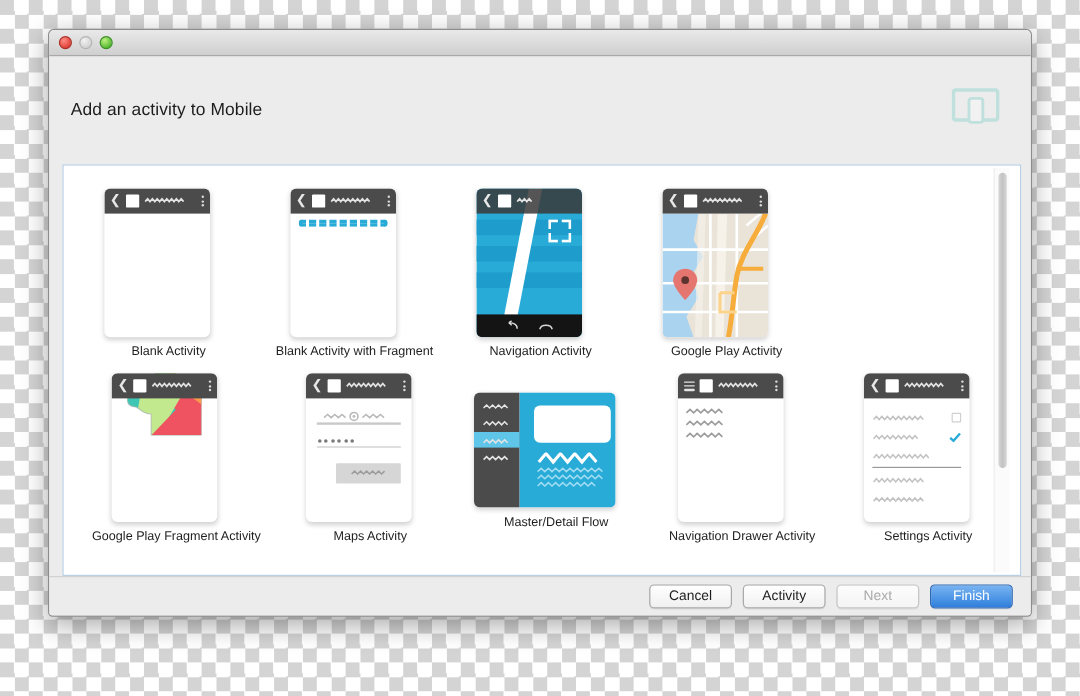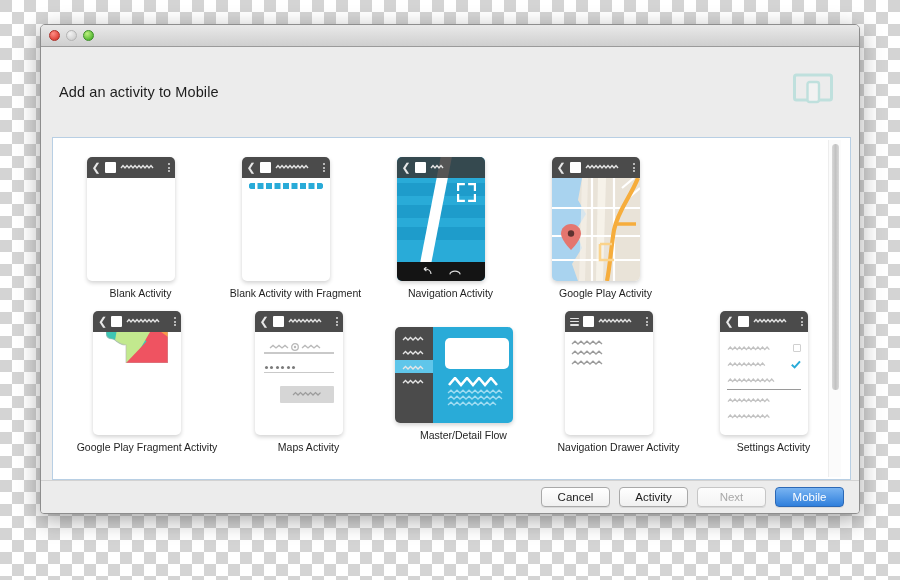--- a/index.html
+++ b/index.html
@@ -552,16 +552,16 @@
       <div id="vscroll">
         <div id="vthumb"></div>
       </div>
     </div>
   </div>
 
   <div id="footer">
     <div class="btn">Cancel</div>
     <div class="btn">Activity</div>
     <div class="btn disabled">Next</div>
-    <div class="btn default">Mobile</div>
+    <div class="btn default">Finish</div>
   </div>
 
 </div>
 
 </body></html>

